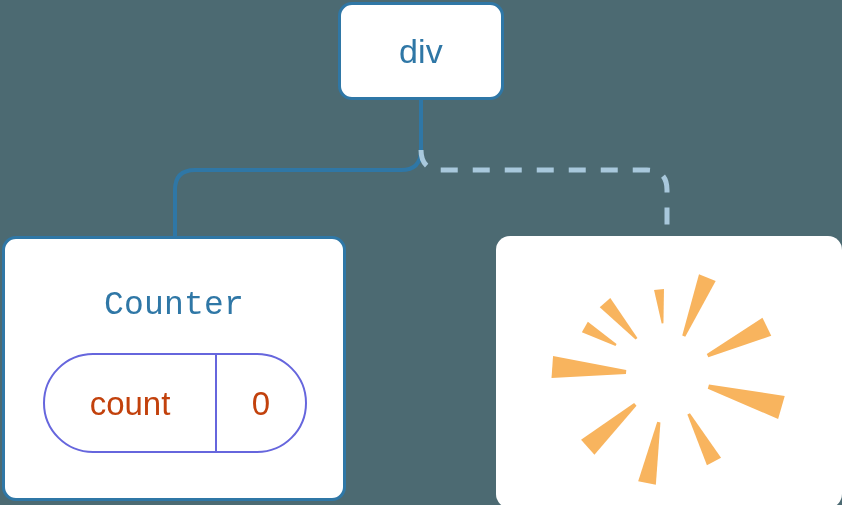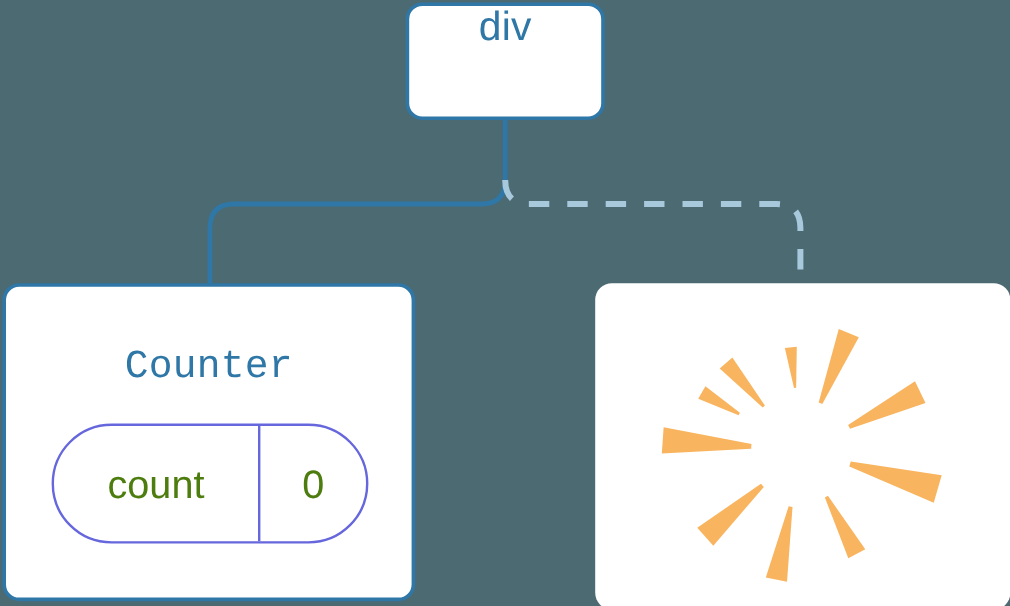--- a/index.html
+++ b/index.html
@@ -49,21 +49,21 @@
     border: none;
     border-radius: 14px;
   }
 
   
   #node-div {
     left: 338px;
     top: 2px;
     width: 166px;
     height: 98px;
-    justify-content: flex-start;
+    justify-content: center;
   }
   .node-title {
     color: #2f77a6;
     font-size: 34px;
     line-height: 1;
     letter-spacing: 0.2px;
     white-space: nowrap;
   }
 
   
@@ -102,21 +102,21 @@
     border-right: 2px solid #6666dd;
     box-sizing: border-box;
   }
   .pill-val {
     flex: 1 1 auto;
     display: flex;
     align-items: center;
     justify-content: center;
   }
   .pill-text {
-    color: #4d7c0f;
+    color: #c2410c;
     font-size: 33px;
     line-height: 1;
     white-space: nowrap;
   }
 
   
   #node-sparkle {
     left: 496px;
     top: 236px;
     width: 346px;

